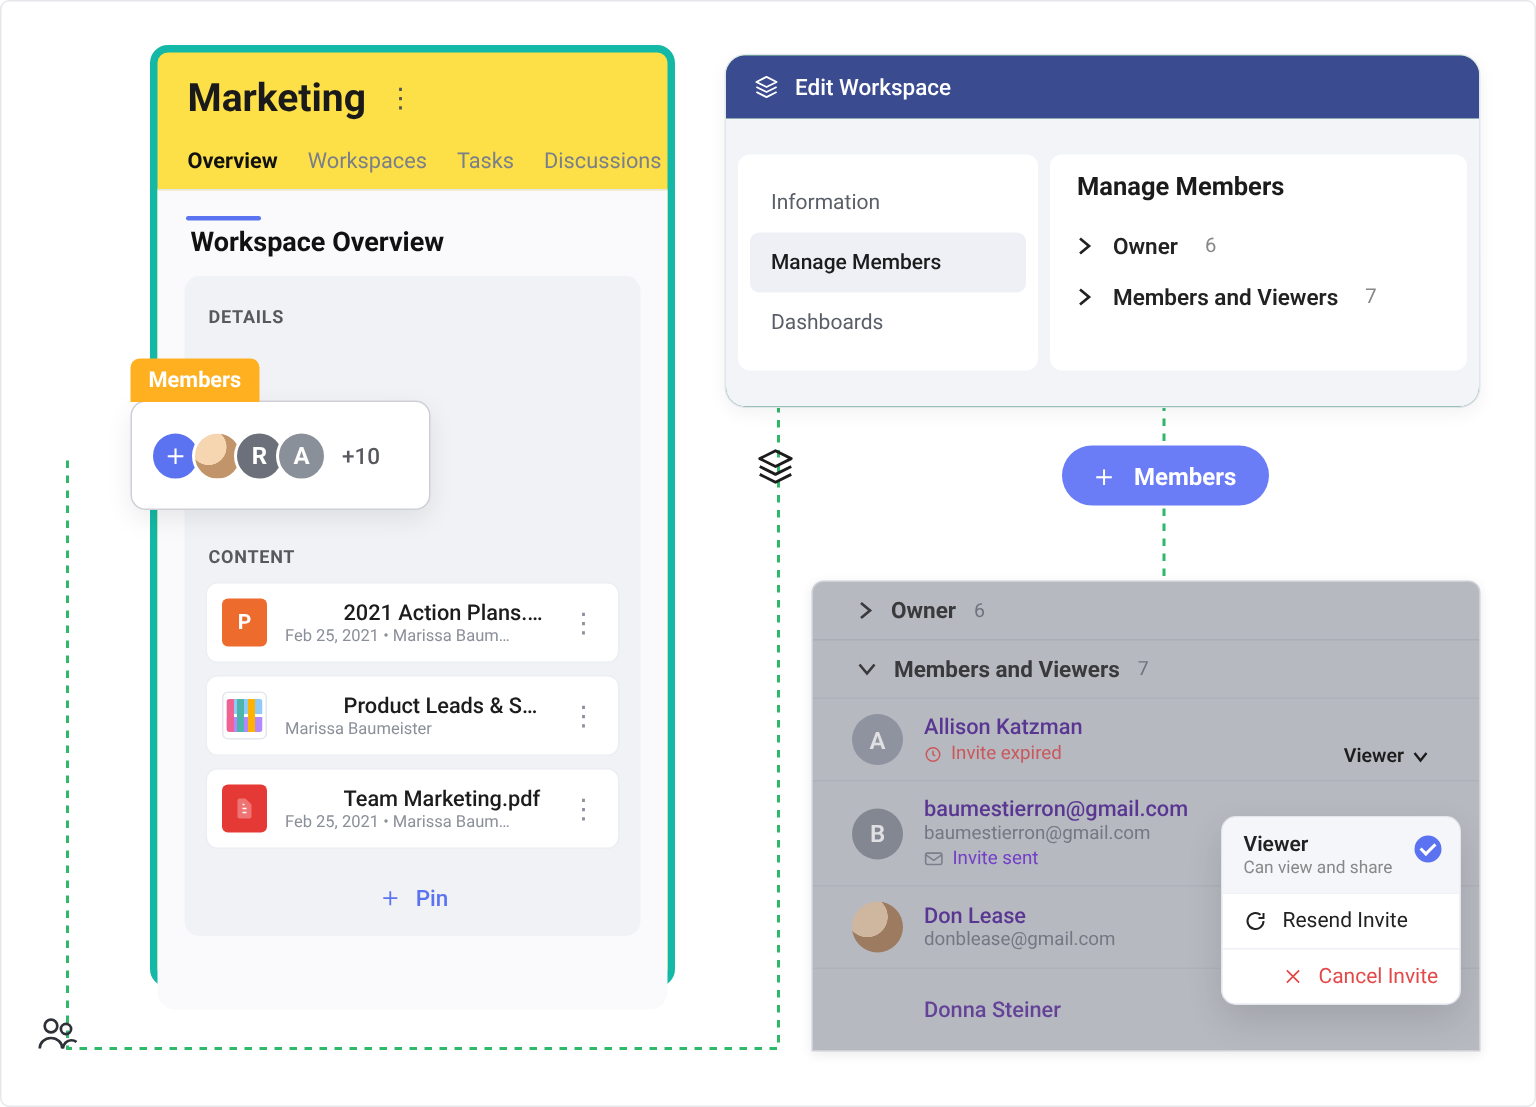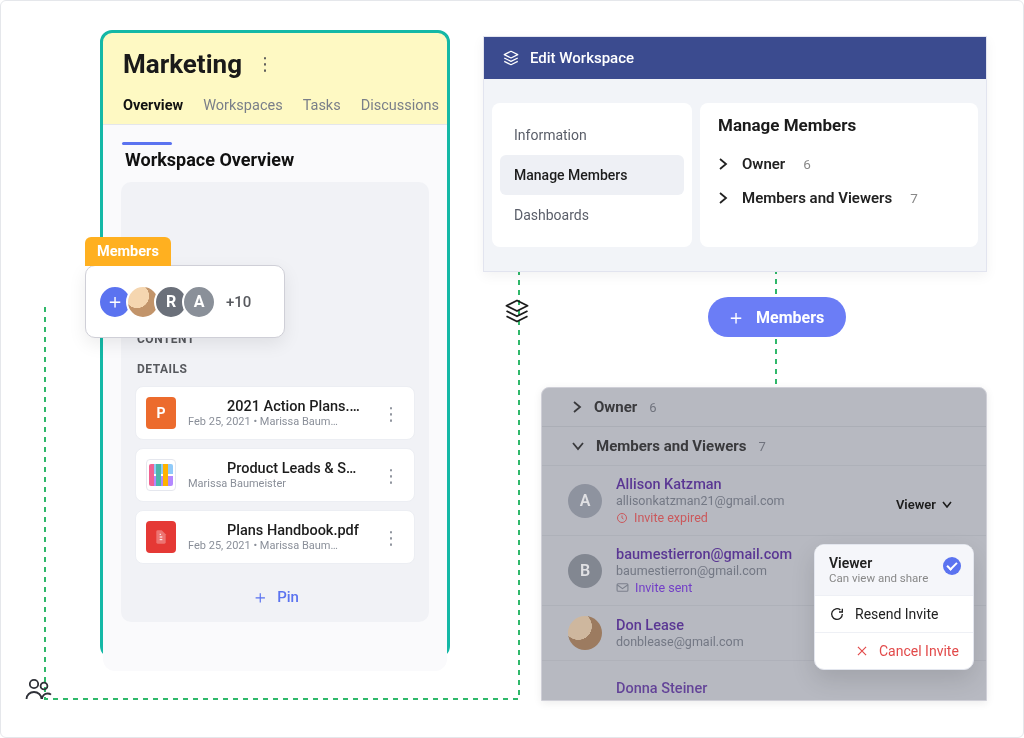--- a/index.html
+++ b/index.html
@@ -1,19 +1,19 @@
 <!DOCTYPE html>
 <html><head>
 <meta charset="utf-8">
 <style>
   * { box-sizing: border-box; margin:0; padding:0; }
   body { font-family: -apple-system, "Segoe UI", Roboto, Arial, sans-serif; background:#fff; color:#222; }
   .frame { position:absolute; inset:0; width:1024px; height:738px; border:1px solid #e5e7eb; border-radius:6px; overflow:hidden; }
   
-  .left-card { position:absolute; left:99px; top:29px; width:350px; height:628px; border:3px solid #14b8a6; border-radius:12px; background:#fef9c3; }
+  .left-card { position:absolute; left:99px; top:29px; width:350px; height:628px; border:5px solid #14b8a6; border-radius:12px; background:#fde047; }
   .left-header { padding:16px 20px 0 20px; display:flex; align-items:center; }
   .left-title { font-size:26px; font-weight:700; color:#1a1a1a; }
   .dots { margin-left:14px; font-size:18px; color:#555; line-height:1; letter-spacing:-1px; }
   .tabs { display:flex; gap:20px; padding:8px 20px 0 20px; border-bottom:1px solid #e4e6eb; }
   .tab { font-size:14.5px; color:#7a7f89; padding:10px 0 10px 0; cursor:pointer; }
   .tab.active { color:#111; font-weight:700; }
   .tab-underline { position:absolute; left:19px; width:50px; height:3px; background:#5b73f0; border-radius:2px; top:109px; }
   .sub-body { background:#fafafc; padding:6px 10px 18px 10px; border-radius:0 0 12px 12px; height:546px;}
   .sub-title { font-size:18px; font-weight:700; color:#111; padding:18px 12px 12px 12px; }
   .details-card { background:#f1f2f6; border-radius:10px; margin:0 8px; padding:14px 14px 16px 14px; }
@@ -50,21 +50,21 @@
   .users-ic { position:absolute; left:24px; bottom:36px; color:#3a3d44; }
 
   
   .stack-ic { position:absolute; left:502px; top:296px; color:#222; }
 
   
   .members-pill { position:absolute; left:707px; top:296px; background:#6b7df6; color:#fff; font-size:16px; font-weight:700; padding:10px 22px 10px 18px; border-radius:22px; display:flex; align-items:center; gap:10px; z-index:2;}
   .members-pill .pls { font-size:20px; font-weight:400; line-height:1; }
 
   
-  .right-panel { position:absolute; left:482px; top:35px; width:504px; border:1px solid #e2e4ef; border-radius:0; box-shadow:0 4px 12px rgba(0,0,0,0.05); overflow:hidden; background:#15803d; }
+  .right-panel { position:absolute; left:482px; top:35px; width:504px; border:1px solid #e2e4ef; border-radius:14px; box-shadow:0 4px 12px rgba(0,0,0,0.05); overflow:hidden; background:#15803d; }
   .rp-header { background:#3b4b8f; color:#fff; display:flex; align-items:center; gap:10px; padding:12px 18px; font-size:15px; font-weight:500; }
   .rp-body { display:flex; background:#f2f4f8; padding:20px 4px; }
   .rp-side { width:200px; background:#fff; border-radius:8px; padding:12px 8px; margin:4px; }
   .rp-side-item { font-size:14px; color:#5a5e69; padding:12px 14px; border-radius:6px; cursor:pointer; }
   .rp-side-item.active { background:#eef0f5; color:#1c1c1c; font-weight:500; }
   .rp-main { flex:1; background:#fff; border-radius:8px; margin:4px; padding:12px 18px 14px 18px;}
   .rp-main-title { font-size:17px; font-weight:700; color:#1b1b1b; margin-bottom:12px;}
   .rg-row { display:flex; align-items:center; gap:14px; font-size:15px; color:#222; padding:8px 0;}
   .rg-label { font-weight:600; }
   .rg-chevron { width:10px; display:inline-flex; }
@@ -117,23 +117,23 @@
       <div class="tab active">Overview</div>
       <div class="tab">Workspaces</div>
       <div class="tab">Tasks</div>
       <div class="tab">Discussions</div>
     </div>
     <div class="tab-underline"></div>
 
     <div class="sub-body">
       <div class="sub-title">Workspace Overview</div>
       <div class="details-card">
+        <div class="section-label">DETAILS</div>
+
         <div class="section-label" style="margin-top:130px;">CONTENT</div>
-
-        <div class="section-label">DETAILS</div>
         <div class="content-list" style="margin-top:0;">
           <div class="file-row">
             <div class="file-ic pptx">P</div>
             <div class="file-col">
               <div class="file-name">2021 Action Plans.pptx</div>
               <div class="file-meta">Feb 25, 2021  •  Marissa Baum…</div>
             </div>
             <div class="row-dots">⋮</div>
           </div>
           <div class="file-row">
@@ -149,21 +149,21 @@
           <div class="file-row">
             <div class="file-ic pdf">
               <svg width="16" height="16" viewBox="0 0 24 24" fill="none">
                   <path d="M12 2l7 12H5L12 2z" fill="#fff" opacity="0.0"></path>
                   <circle cx="12" cy="12" r="7" fill="#fff" opacity="0.0"></circle>
                   <path d="M13 2H7a2 2 0 0 0-2 2v16a2 2 0 0 0 2 2h10a2 2 0 0 0 2-2V8l-6-6z" fill="#fff" opacity="0.3"></path>
                   <path d="M10 12h4m-4 4h4m-4-8h2" stroke="#fff" stroke-width="1.5"></path>
                 </svg>
             </div>
             <div class="file-col">
-              <div class="file-name">Plans Handbook.pdf</div>
+              <div class="file-name">Team Marketing.pdf</div>
               <div class="file-meta">Feb 25, 2021  •  Marissa Baum…</div>
             </div>
             <div class="row-dots">⋮</div>
           </div>
           <div class="pin-btn">
             <span class="plus-sm">＋</span>
             <span>Pin</span>
           </div>
         </div>
       </div>
@@ -269,21 +269,20 @@
             </svg>
         </span>
         <span class="lab">Members and Viewers</span>
         <span class="cnt">7</span>
       </div>
 
       <div class="mem-row">
         <div class="mav a">A</div>
         <div class="mcol">
           <div class="mname">Allison Katzman</div>
-          <div class="memail">allisonkatzman21@gmail.com</div>
           <div class="minvite expired">
             <span>
               <svg width="12" height="12" viewBox="0 0 24 24" stroke="#e24a4a" stroke-width="2" fill="none">
                   <circle cx="12" cy="12" r="9"></circle>
                   <path d="M12 7v5l3 2"></path>
                 </svg>
             </span>
             <span>Invite expired</span>
           </div>
         </div>

